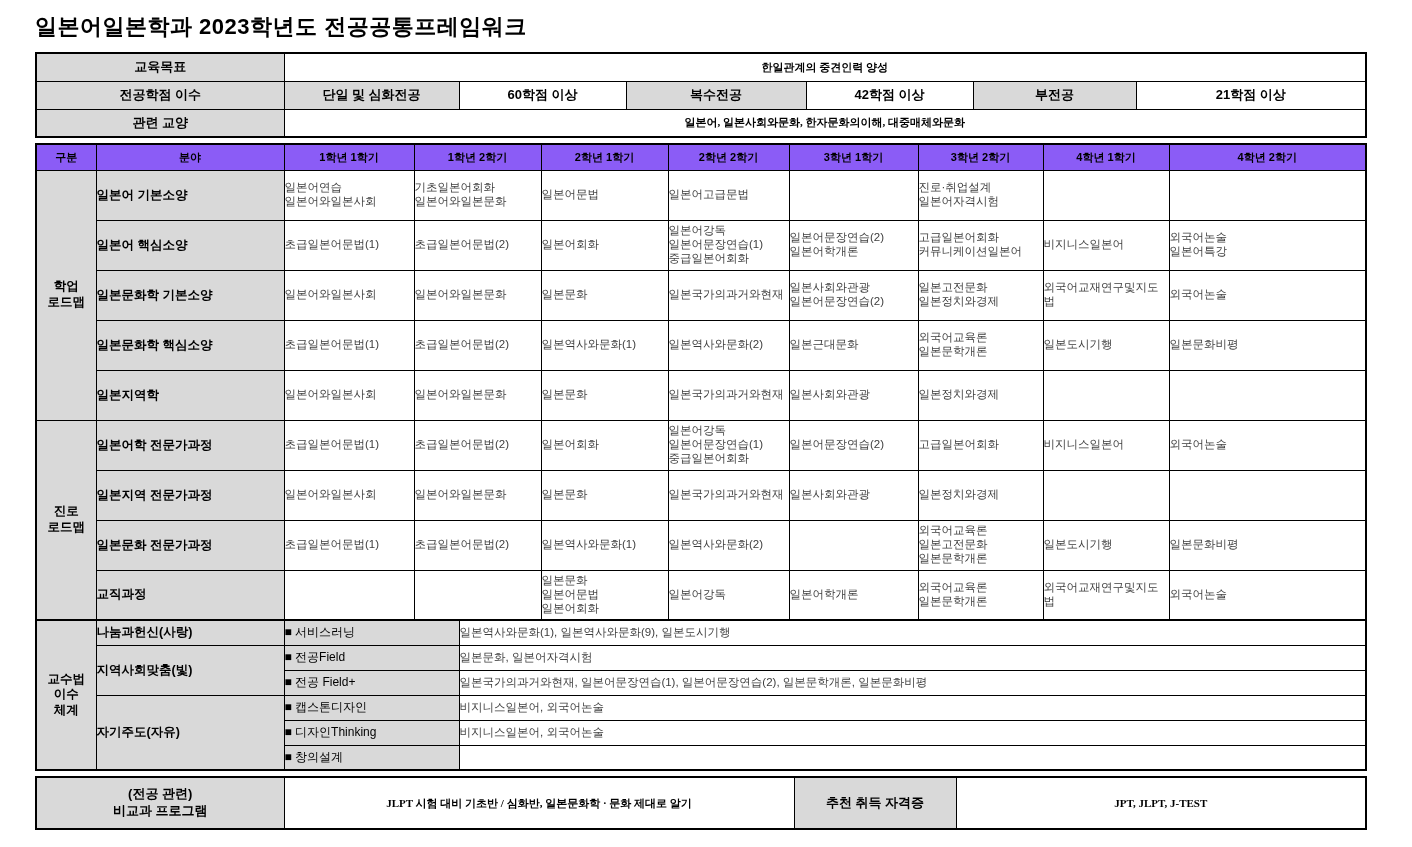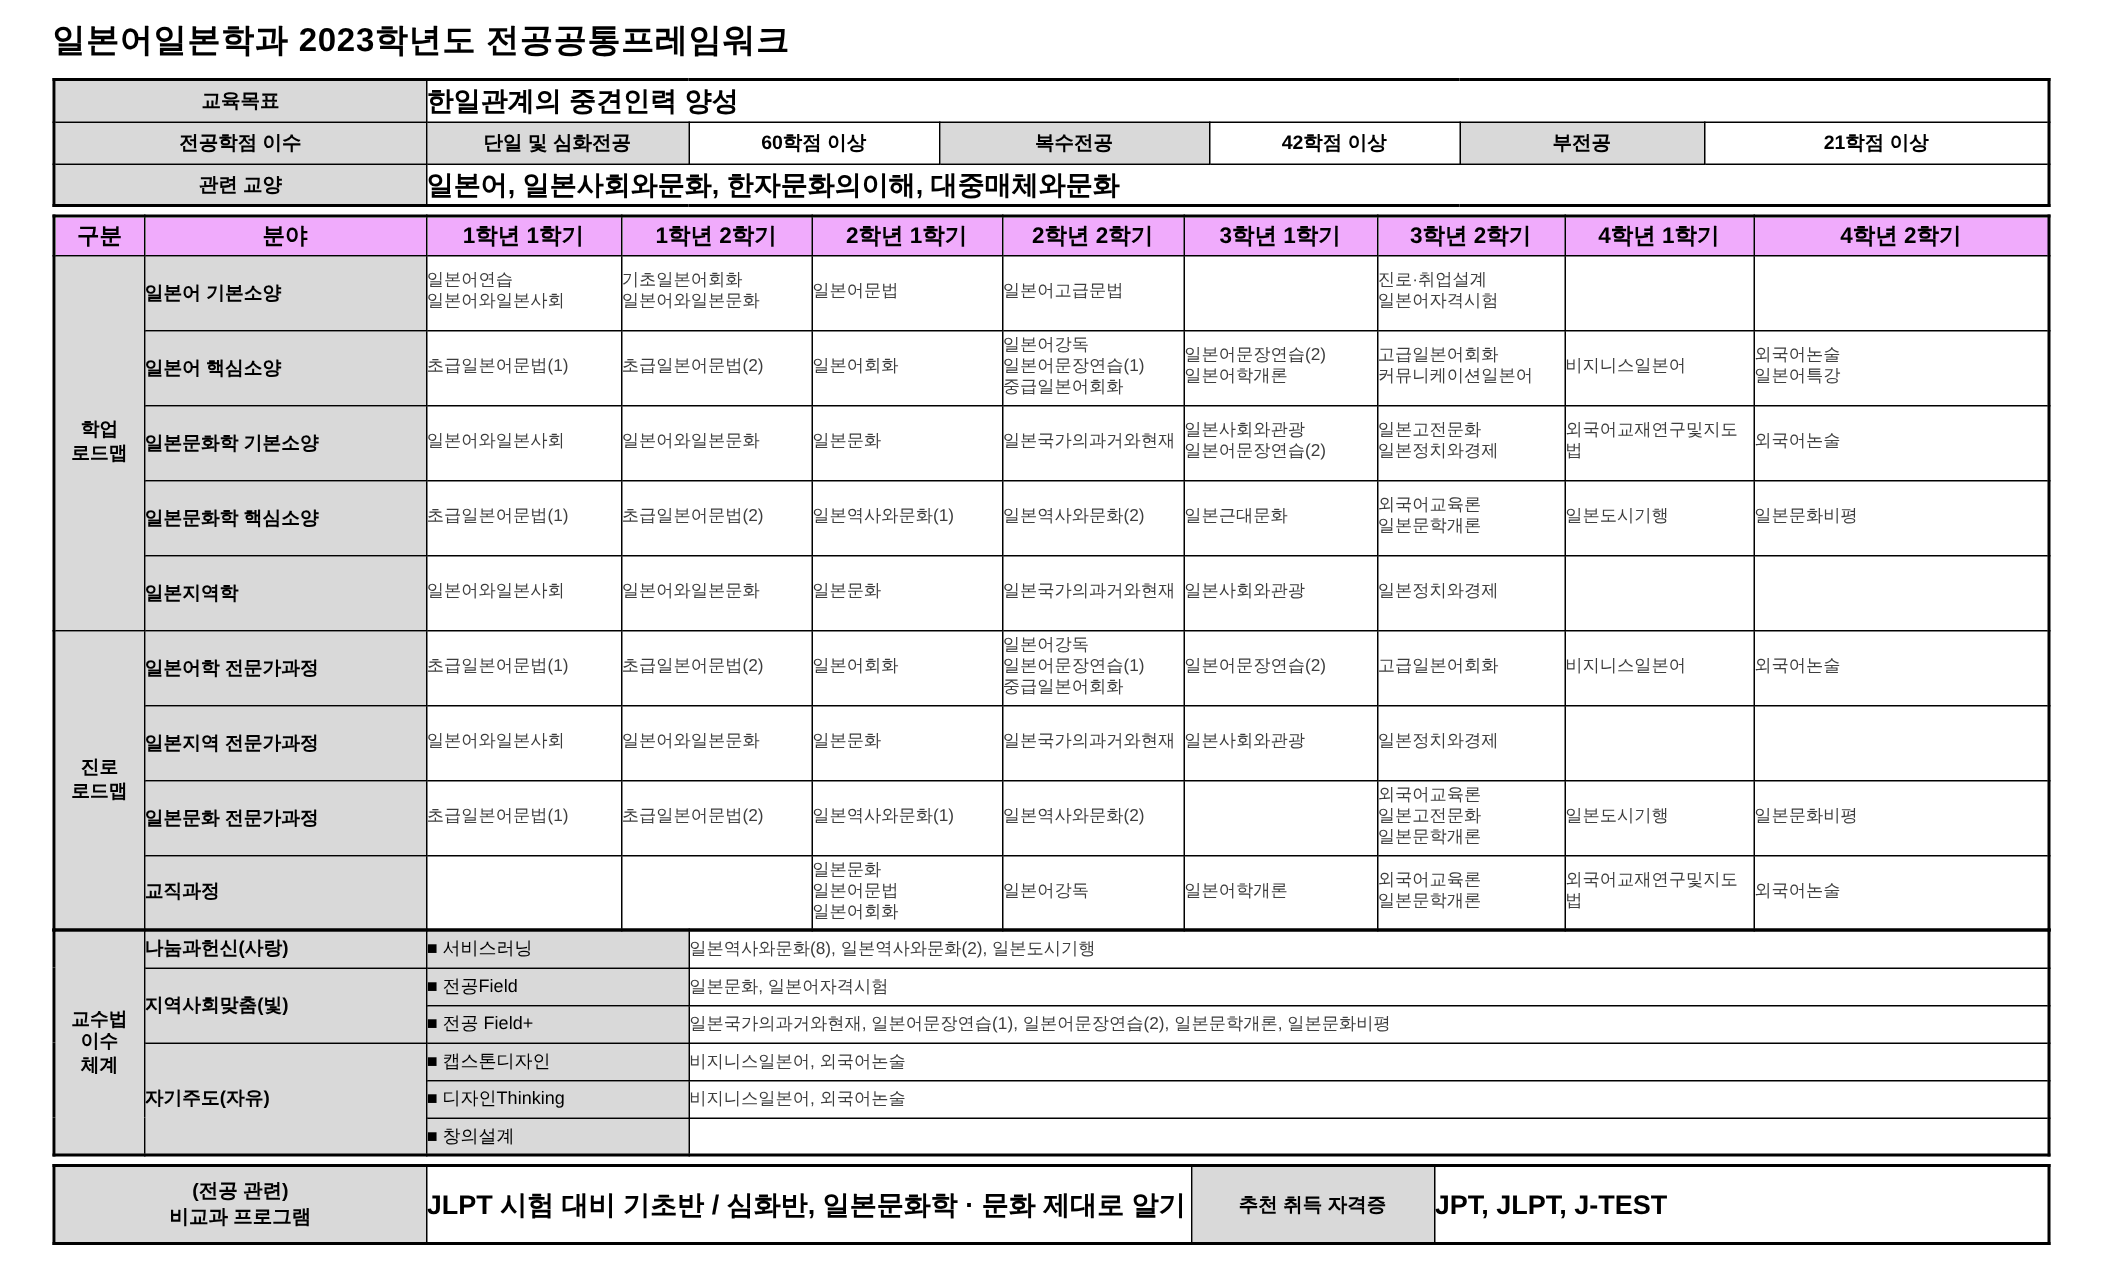--- a/index.html
+++ b/index.html
@@ -13,27 +13,27 @@
 
   table.block { border-collapse:collapse; table-layout:fixed; width:1330px; border:2px solid #000; }
   table.block td, table.block th { border:1px solid #000; overflow:hidden; padding:0; }
 
   .gap { margin-top:5px; }
   .attach { margin-top:-2px; }
 
   
   .summary tr { height:28px; }
   .lbl { background:#d9d9d9; font-weight:bold; text-align:center; font-size:13px; }
-  .val { font-weight:bold; text-align:left; font-size:18px; padding-left:6px; }
+  .val { font-weight:bold; text-align:center; font-size:11px; padding-left:6px;font-family:Liberation Serif, serif; }
   .val-c { font-weight:bold; text-align:center; font-size:13px; }
 
   
   .grid thead tr { height:26px; }
   .grid tbody tr { height:50px; }
-  th.hdr { background:#f0abfc; font-weight:bold; font-size:15px; }
+  th.hdr { background:#8b5cf6; font-weight:bold; font-size:11px; }
   .group-cell { background:#d9d9d9; font-weight:bold; text-align:center; font-size:12.5px; white-space:pre-line; line-height:1.25; vertical-align:middle; }
   .cat-cell { background:#d9d9d9; font-weight:bold; text-align:left; font-size:12.5px; vertical-align:middle; }
   .course-cell { font-size:11.5px; color:#3d3d3d; text-align:left; padding:2px 4px; white-space:pre-line; line-height:1.2; vertical-align:middle; }
 
   
   .ped tr { height:25px; }
   .method-cell { background:#d9d9d9; font-weight:normal; font-size:12px; text-align:left; padding-left:6px; vertical-align:middle; }
   .ped-val { font-size:11.5px; color:#3d3d3d; text-align:left; padding-left:6px; vertical-align:middle; }
 
   
@@ -237,21 +237,21 @@
         <col style="width:175px">
         <col style="width:907px">
     </colgroup>
     <tbody>
         <tr>
           <td class="group-cell" rowspan="6">교수법
 이수
 체계</td>
           <td class="cat-cell">나눔과헌신(사랑)</td>
           <td class="method-cell">■ 서비스러닝</td>
-          <td class="ped-val">일본역사와문화(8), 일본역사와문화(2), 일본도시기행</td>
+          <td class="ped-val">일본역사와문화(1), 일본역사와문화(9), 일본도시기행</td>
         </tr>
         <tr>
           <td class="cat-cell" rowspan="2">지역사회맞춤(빛)</td>
           <td class="method-cell">■ 전공Field</td>
           <td class="ped-val">일본문화, 일본어자격시험</td>
         </tr>
         <tr>
           <td class="method-cell">■ 전공 Field+</td>
           <td class="ped-val">일본국가의과거와현재, 일본어문장연습(1), 일본어문장연습(2), 일본문학개론, 일본문화비평</td>
         </tr>

